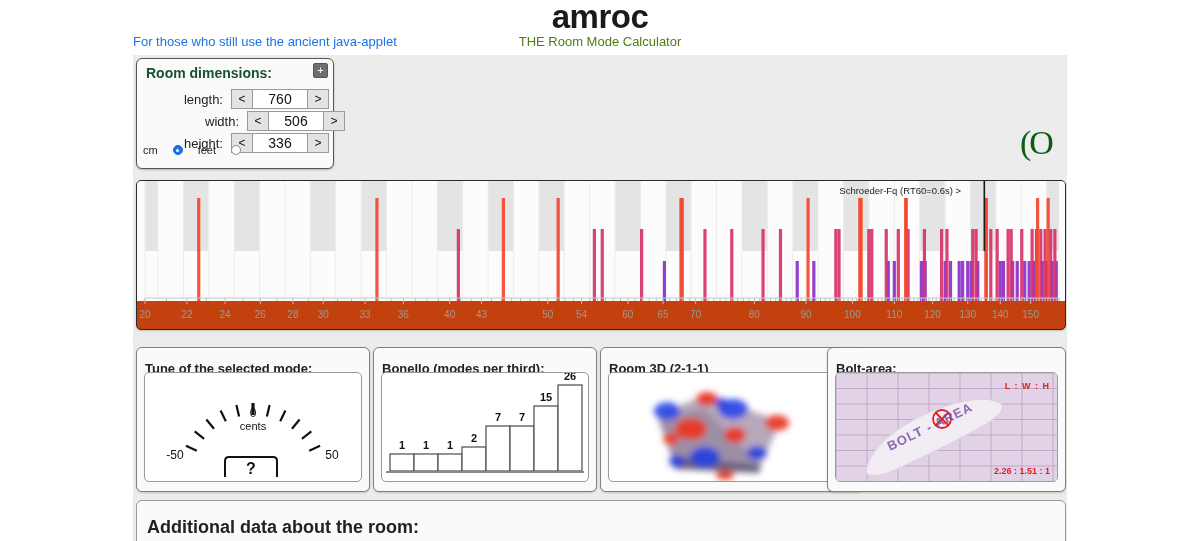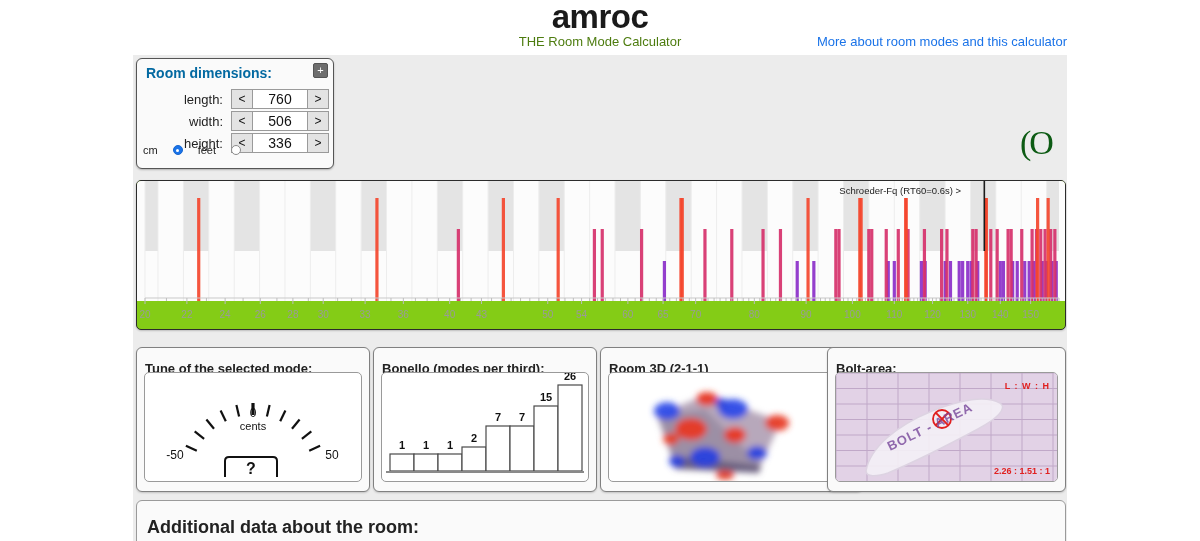--- a/index.html
+++ b/index.html
@@ -27,21 +27,21 @@
 
   
   .appbg{position:absolute;left:133px;top:55px;width:934px;height:486px;background:#ececec;}
 
   
   .dims{
     position:absolute;left:136px;top:58px;width:196px;height:109px;
     background:#fafafa;border:1px solid #555;border-radius:6px;
     box-shadow:0 1px 2px rgba(0,0,0,.25);
   }
-  .dims-title{position:absolute;left:9px;top:6px;font-size:14px;font-weight:bold;color:#0369a1;}
+  .dims-title{position:absolute;left:9px;top:6px;font-size:14px;font-weight:bold;color:#14532d;}
   .plusbtn{
     position:absolute;right:5px;top:4px;width:13px;height:13px;
     background:#6e6e6e;border:1px solid #555;border-radius:2px;
     color:#fff;font-size:11px;line-height:12px;text-align:center;cursor:pointer;
   }
   .dimrow{position:absolute;left:0;width:196px;height:22px;}
   .dimrow .lbl{position:absolute;left:18px;top:3px;width:68px;text-align:right;font-size:13px;}
   .spin{position:absolute;left:94px;top:0;display:flex;height:20px;}
   .spin .b{
     width:22px;height:20px;background:#e3e3e3;border:1px solid #9a9a9a;
@@ -61,21 +61,21 @@
 
   
   .glyph{
     position:absolute;left:1020px;top:124px;font-size:34px;color:#0d5b14;
     font-family:"Liberation Serif", serif;letter-spacing:-2px;
   }
 
   
   .chartbox{
     position:absolute;left:136px;top:180px;width:928px;height:148px;
-    background:#84cc16;border:1px solid #2b2b2b;border-radius:5px;overflow:hidden;
+    background:#c2410c;border:1px solid #2b2b2b;border-radius:5px;overflow:hidden;
     box-shadow:0 1px 2px rgba(0,0,0,.2);
   }
   .plot{position:absolute;left:0;top:0;width:928px;height:120px;}
   .plot svg{display:block;}
   .axis{position:absolute;left:0;top:113px;width:928px;height:33px;}
   .axis svg{display:block;}
   .schroeder-label{
     position:absolute;top:4px;font-size:9.5px;color:#1c1c1c;white-space:nowrap;
   }
 
@@ -105,39 +105,39 @@
   .addtitle{position:absolute;left:10px;top:16px;font-size:18px;font-weight:bold;color:#222;}
 </style>
 </head>
 <body>
 
 <div class="page">
 
   <div class="header">
     <div class="brand">amroc</div>
     <div class="subtitle">THE Room Mode Calculator</div>
-    <a class="link-right">More about room modes and this calculator</a>
+    <a class="link-left">For those who still use the ancient java-applet</a>
   </div>
 
   <div class="appbg"></div>
 
   <div class="dims">
     <div class="dims-title">Room dimensions:</div>
     <div class="plusbtn">+</div>
 
     <div class="dimrow" style="top:30px;">
       <span class="lbl">length:</span>
       <span class="spin">
         <span class="b">&lt;</span>
         <span class="v">760</span>
         <span class="b">&gt;</span>
       </span>
     </div>
 
-    <div class="dimrow" style="top:52px;">
+    <div class="dimrow" style="top:52px;margin-left:16px;">
       <span class="lbl">width:</span>
       <span class="spin">
         <span class="b">&lt;</span>
         <span class="v">506</span>
         <span class="b">&gt;</span>
       </span>
     </div>
 
     <div class="dimrow" style="top:74px;">
       <span class="lbl">height:</span>

